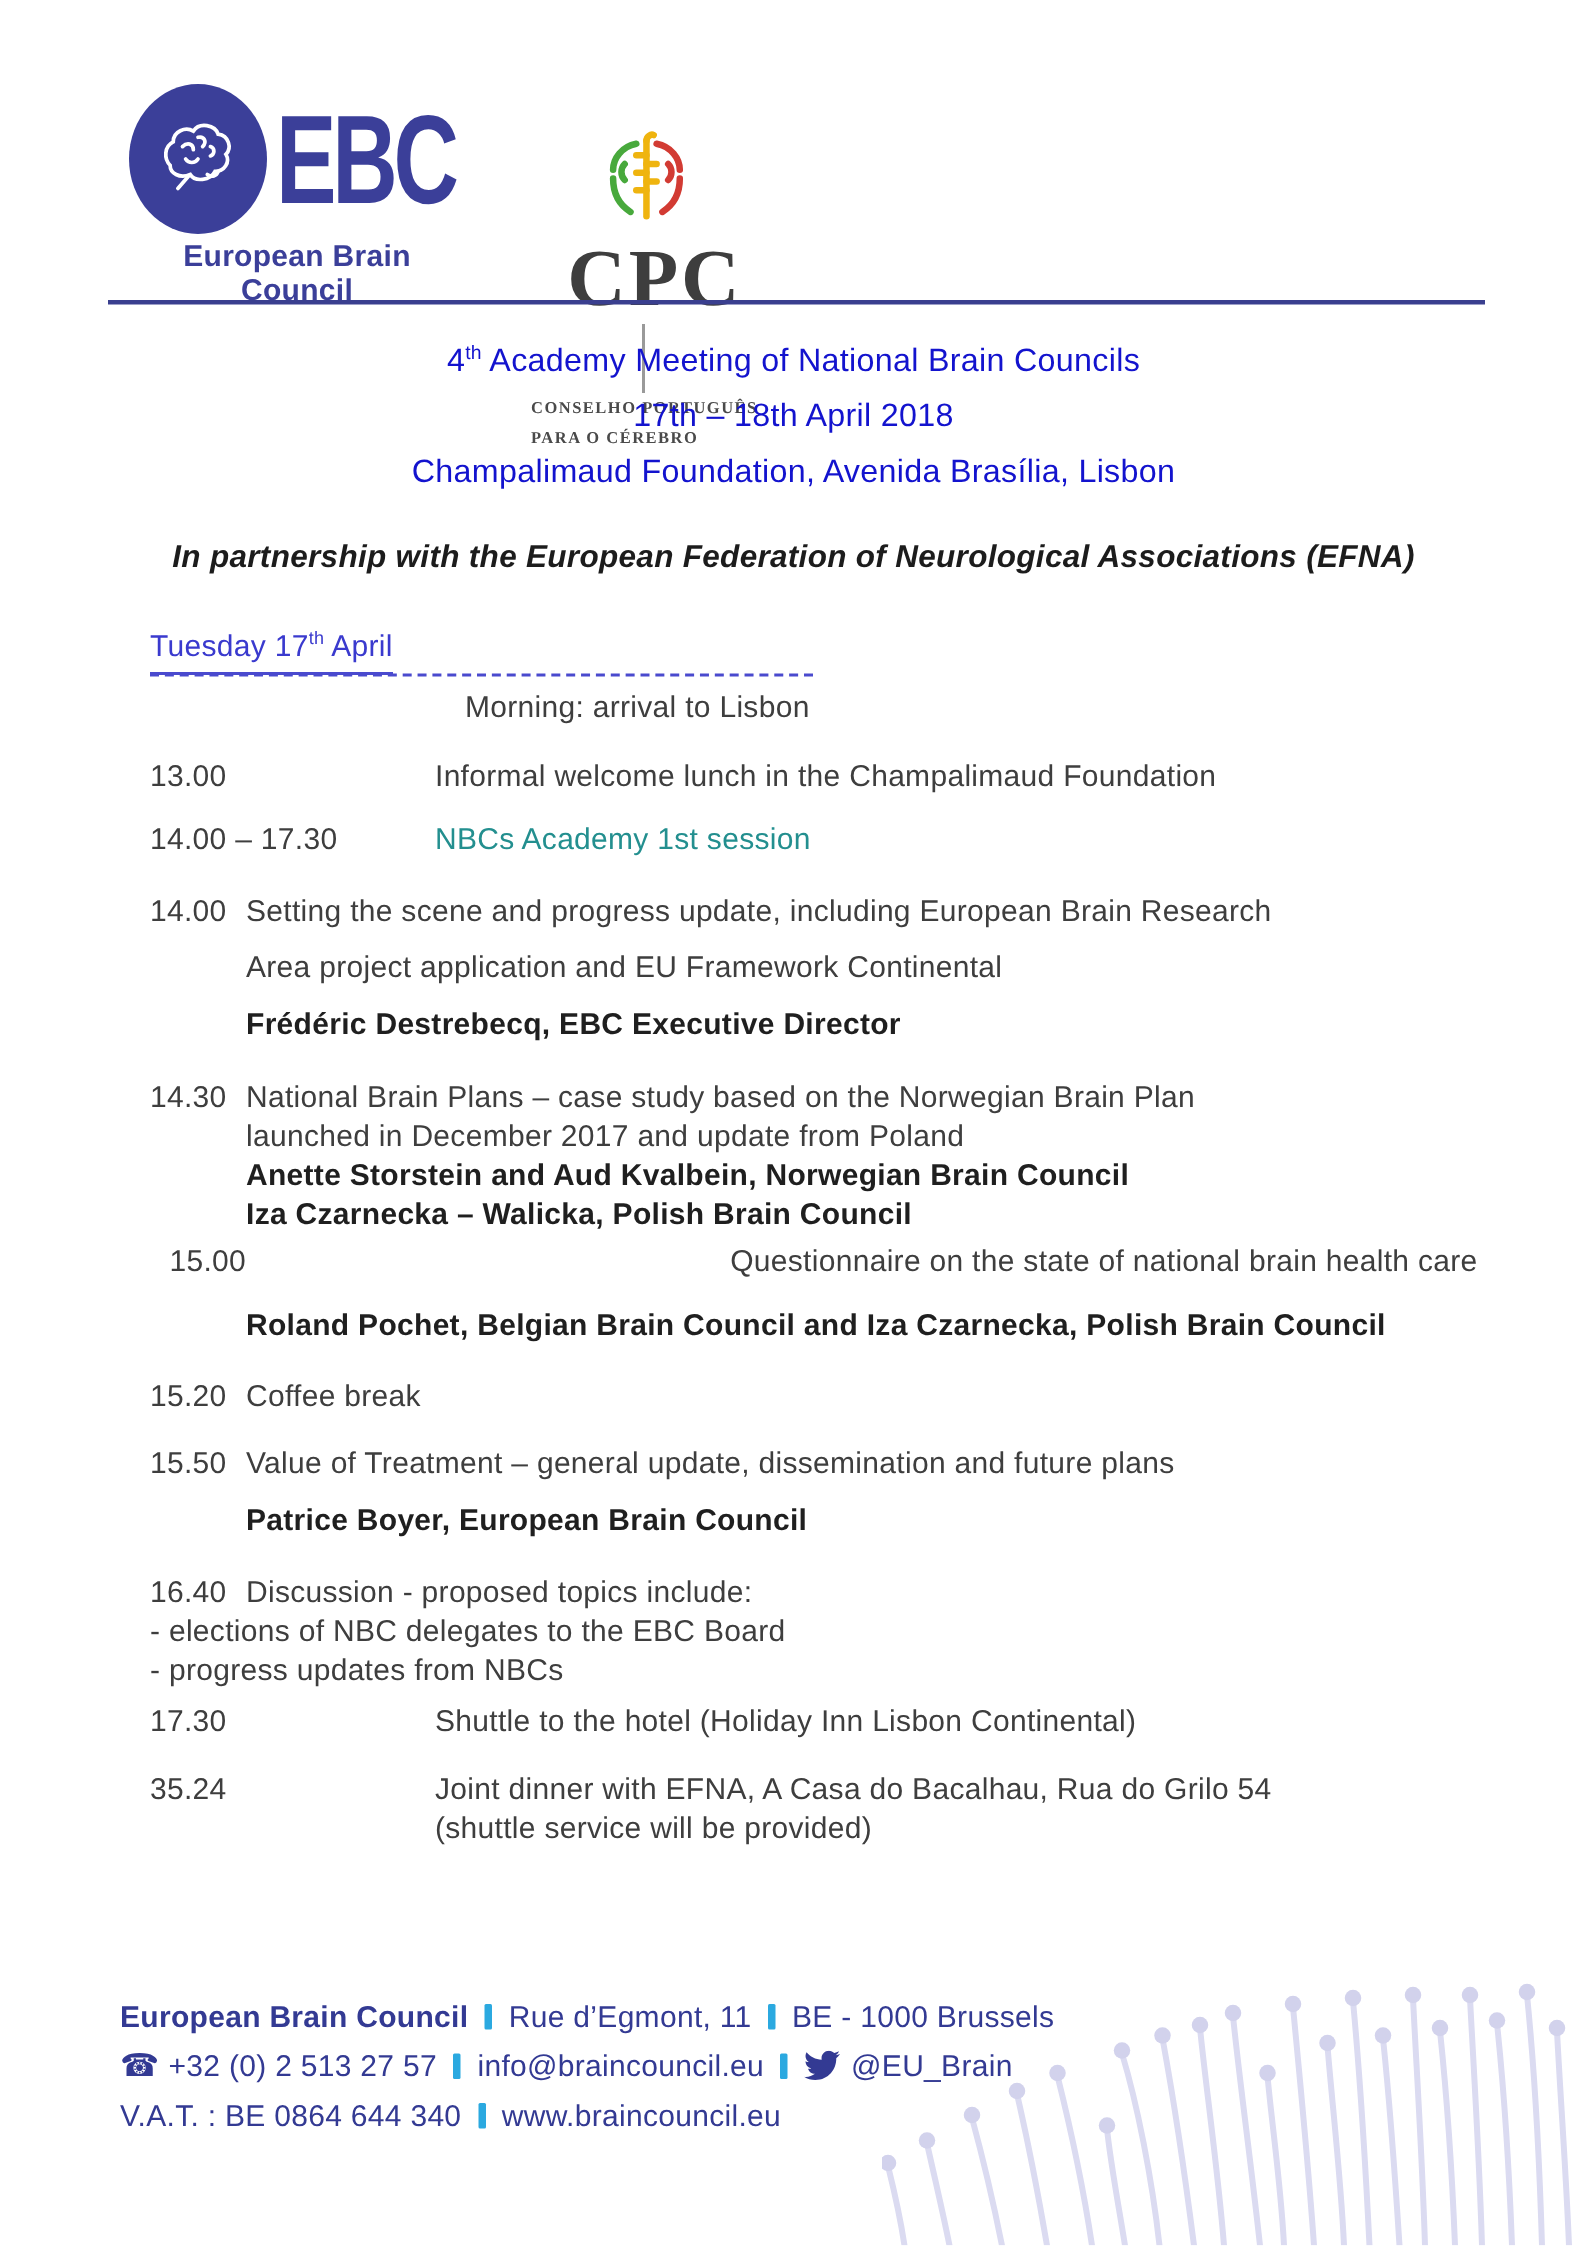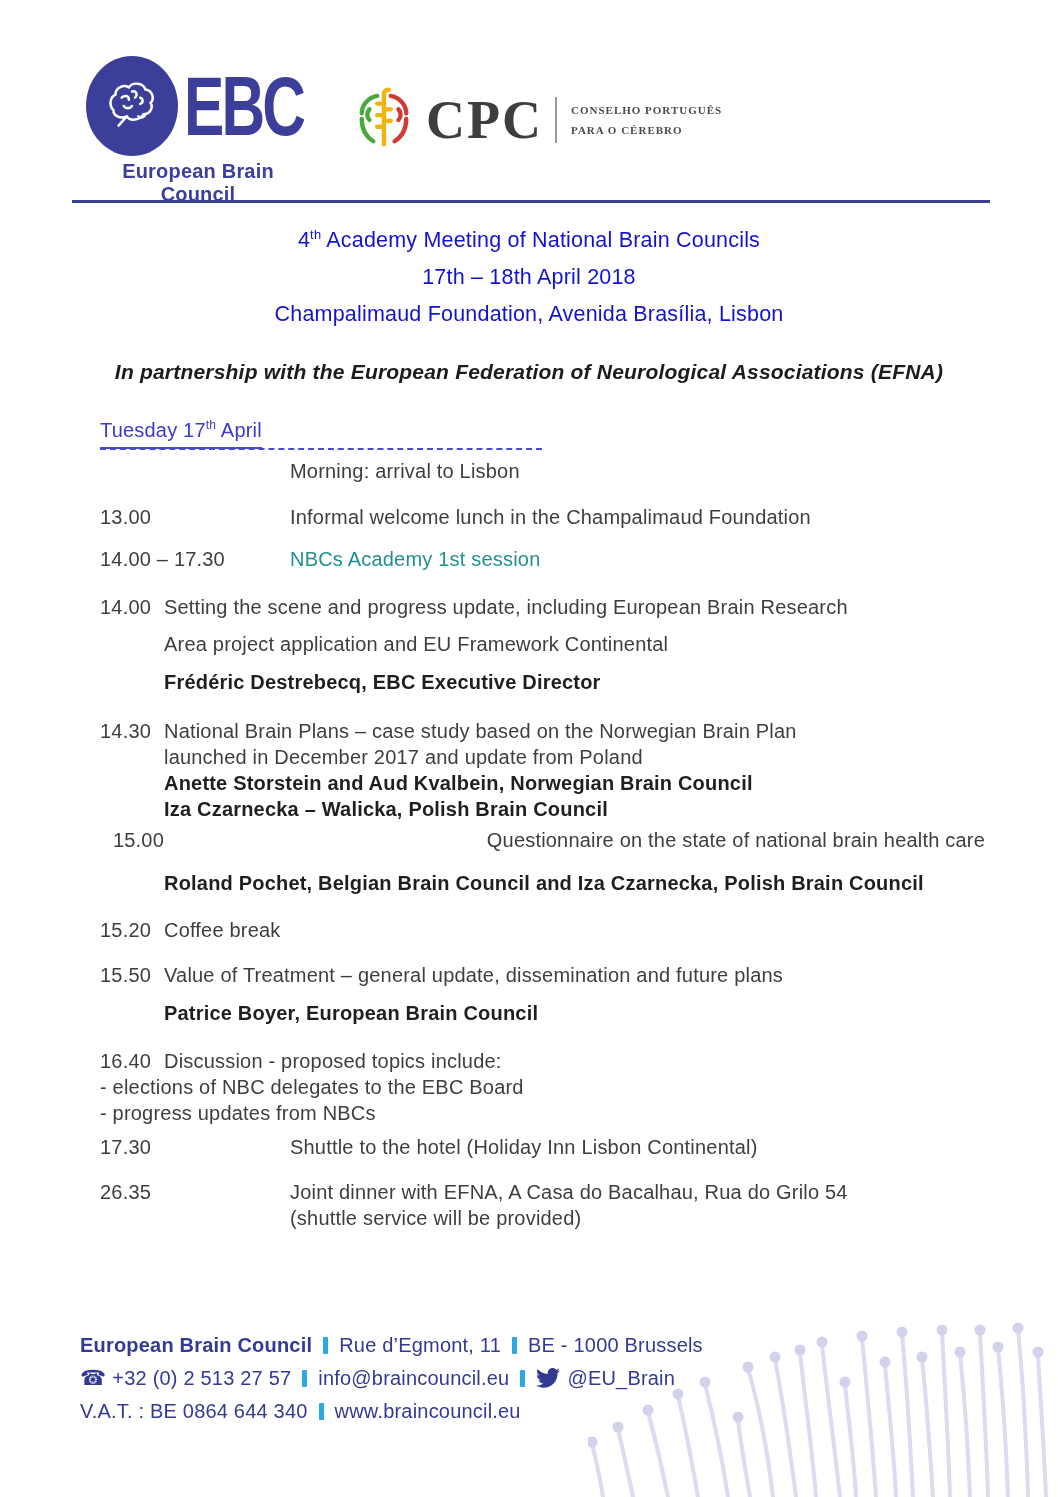--- a/index.html
+++ b/index.html
@@ -12,21 +12,21 @@
   .header { position:absolute; left:86px; top:56px; display:flex; align-items:flex-start; }
   .ebc-logo { width:224px; }
   .ebc-top { display:flex; align-items:center; }
   .ebc-circle { width:92px; height:100px; border-radius:50%; background:#3B3F99;
                 display:flex; align-items:center; justify-content:center; flex:0 0 auto; }
   .ebc-abbr { font-size:84px; font-weight:bold; color:#3B3F99; letter-spacing:-4px;
               transform:scaleX(.72); transform-origin:left center; display:inline-block;
               line-height:92px; margin-left:6px; }
   .ebc-caption { color:#3B3F99; font-weight:bold; font-size:20px; text-align:center;
                  width:224px; margin-top:4px; letter-spacing:.2px; }
-  .cpc-logo { margin-left:44px; margin-top:30px; display:flex; align-items:center; }
+  .cpc-logo { margin-left:44px; margin-top:30px; display:flex; align-items:center;flex-direction:column; }
   .cpc-abbr { font-family:"Liberation Serif", serif; font-weight:bold; font-size:54px;
               color:#3E3E3E; margin-left:14px; letter-spacing:2px; }
   .cpc-divider { width:2px; height:46px; background:#9a9a9a; margin:0 14px 0 12px; }
   .cpc-caption { font-family:"Liberation Serif", serif; font-weight:bold; font-size:11px;
                  color:#4A4A4A; letter-spacing:1px; line-height:20px; }
 
   .header-rule { position:absolute; left:72px; top:200px; width:918px; height:3px; background:#3A3F8F; }
 
   
   .titles { position:absolute; left:0; top:222px; width:100%; text-align:center;
@@ -130,21 +130,21 @@
   </div>
 
   <div class="partnership">In partnership with the European Federation of Neurological Associations (EFNA)</div>
 
   <div class="schedule">
 
     <div class="day-heading">
       <span class="ul"><span>Tuesday 17</span><sup class="sp">th</sup><span> April</span></span>
     </div>
 
-    <div class="row" style="margin-top:8px;">
+    <div class="row" style="margin-top:8px;gap:20px;">
       <span class="t"></span>
       <span class="d">Morning: arrival to Lisbon</span>
     </div>
 
     <div class="row" style="margin-top:20px;">
       <span class="t">13.00</span>
       <span class="d">Informal welcome lunch in the Champalimaud Foundation</span>
     </div>
 
     <div class="row" style="margin-top:16px;">
@@ -194,21 +194,21 @@
     </div>
     <div>- elections of NBC delegates to the EBC Board</div>
     <div>- progress updates from NBCs</div>
 
     <div class="row" style="margin-top:8px;">
       <span class="t">17.30</span>
       <span class="d">Shuttle to the hotel (Holiday Inn Lisbon Continental)</span>
     </div>
 
     <div class="row" style="margin-top:19px;">
-      <span class="t">26.35</span>
+      <span class="t">35.24</span>
       <span class="d">
         <div>Joint dinner with EFNA, A Casa do Bacalhau, Rua do Grilo 54</div>
         <div>(shuttle service will be provided)</div>
       </span>
     </div>
   </div>
 
   <svg class="dendrites" width="470" height="175" viewBox="0 0 470 175">
     <g fill="none" stroke="#DBDBF1" stroke-width="4" stroke-linecap="round">
       <path d="M15 175 C12 155 8 138 4 122"></path>   

